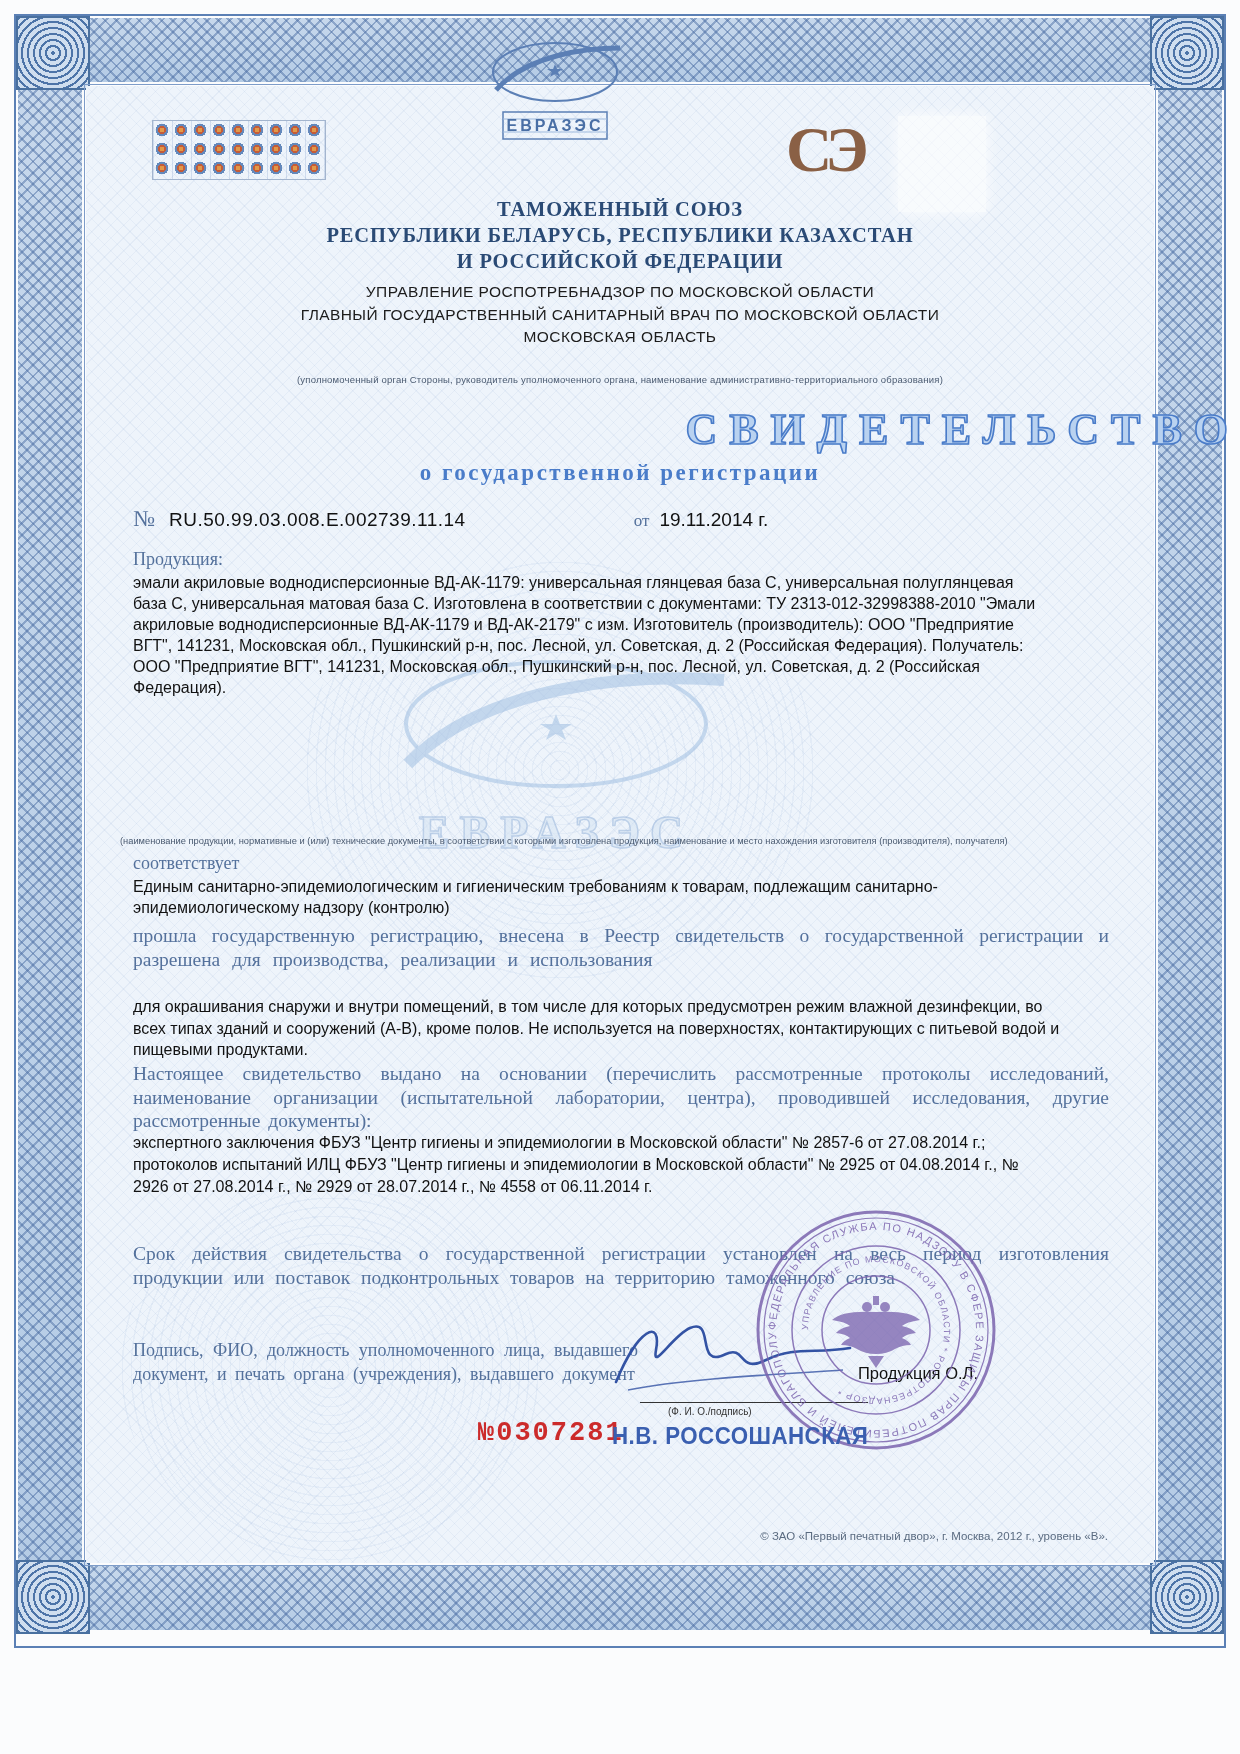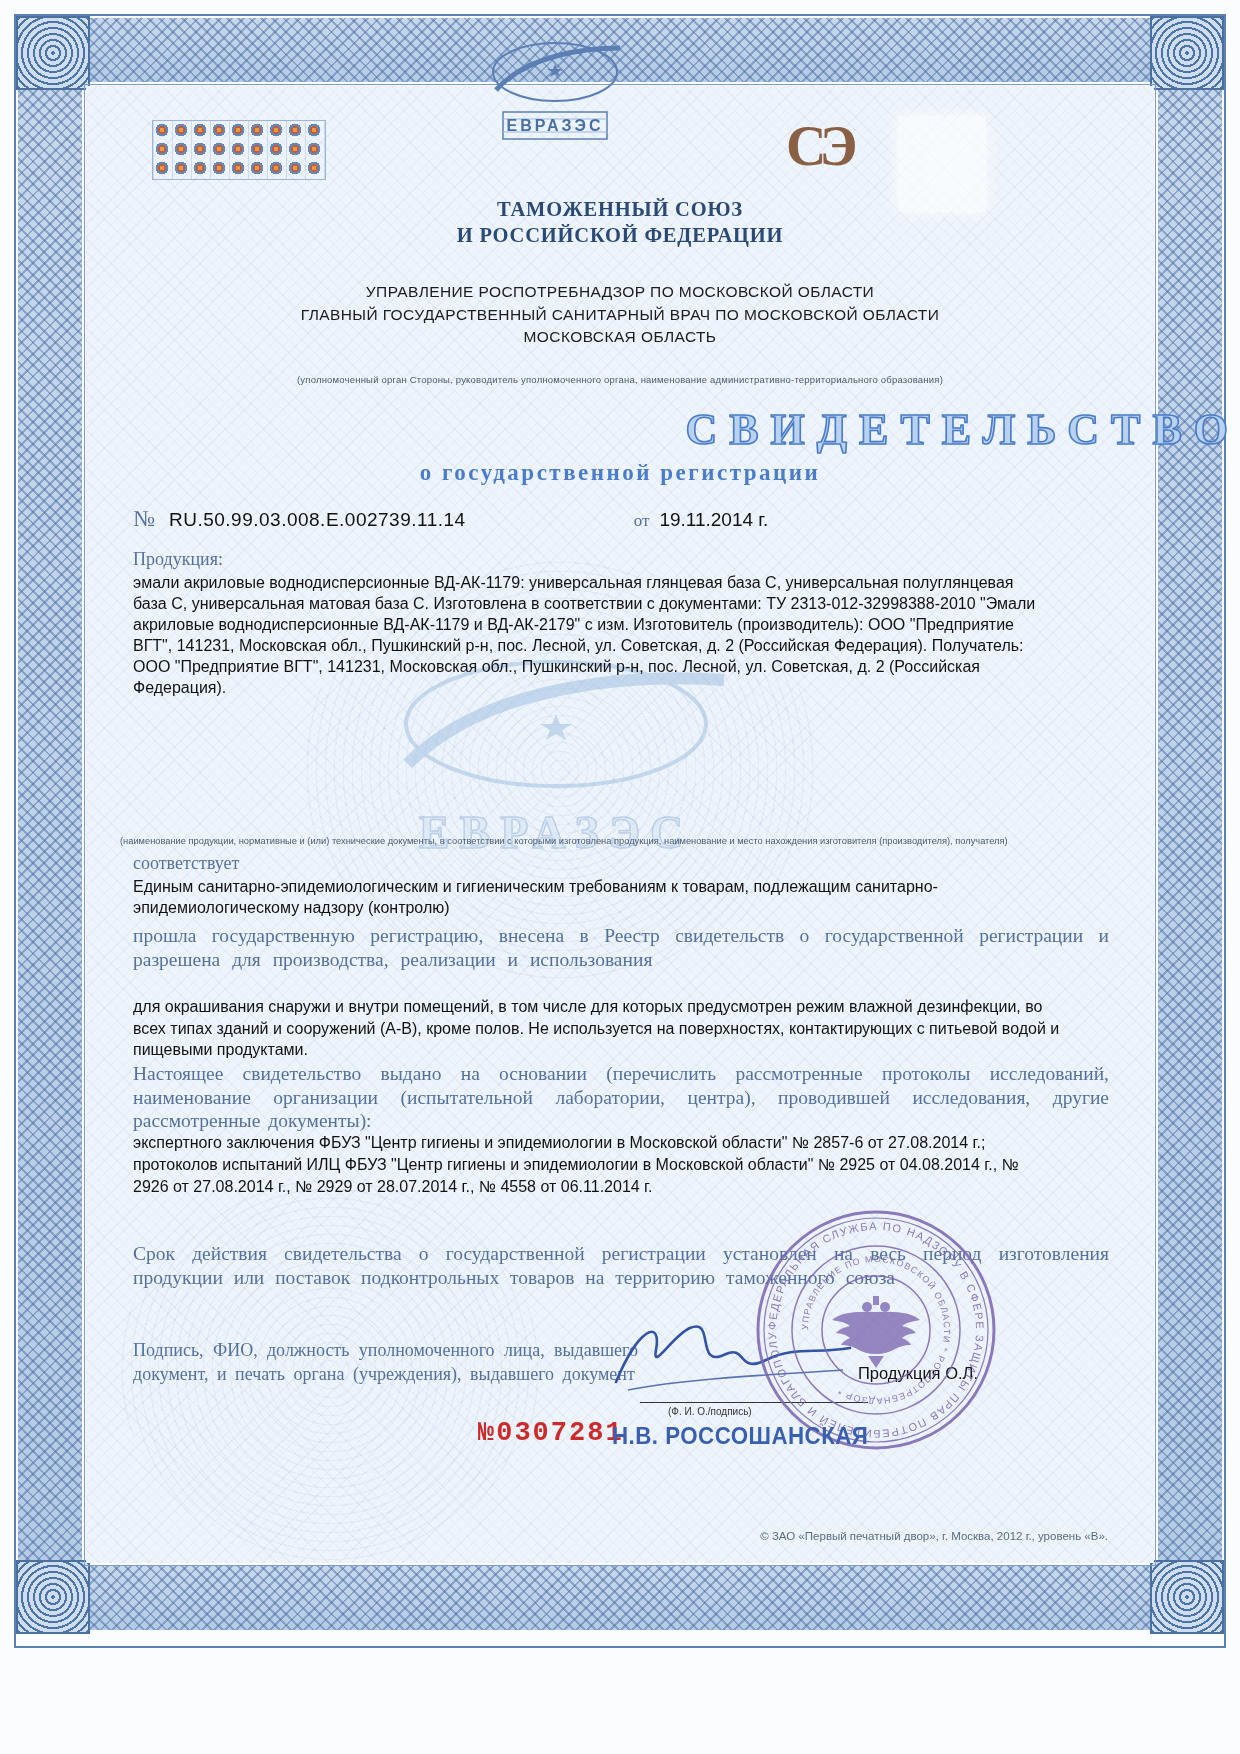--- a/index.html
+++ b/index.html
@@ -37,21 +37,21 @@
 
   
   .logo-top{position:absolute;left:472px;top:34px;width:166px;height:116px;}
   .hologram{position:absolute;left:152px;top:120px;width:172px;height:58px;
             border:1px solid #9fb2cc;opacity:.95;
             background-image:
               radial-gradient(circle at 9px 9px, #e2953f 0 2.5px, #c2542f 2.5px 4px, #5d83b8 4px 6.5px, rgba(255,255,255,0) 6.5px),
               linear-gradient(90deg, rgba(120,150,200,.28) 1px, transparent 1px);
             background-size:19px 19px, 19px 100%;}
   .se-mark{position:absolute;left:786px;top:118px;font-family:"Liberation Serif",serif;
-           font-size:56px;font-weight:600;color:#8a6045;letter-spacing:-7px;line-height:1;}
+           font-size:64px;font-weight:600;color:#8a6045;letter-spacing:-7px;line-height:1;}
   .wm-patch{position:absolute;left:898px;top:116px;width:88px;height:96px;
             background:rgba(255,255,255,.6);box-shadow:0 0 14px rgba(255,255,255,.9);}
 
   
   .hdr-union{position:absolute;left:90px;right:90px;top:196px;text-align:center;
              font-family:"Liberation Serif",serif;font-weight:700;font-size:20.5px;
              line-height:26px;color:#2a4a75;letter-spacing:.8px;}
   .hdr-auth{position:absolute;left:90px;right:90px;top:281px;text-align:center;
             font-size:15.5px;line-height:22.5px;color:#1c1c1c;letter-spacing:.4px;}
   .hdr-note{position:absolute;left:90px;right:90px;top:374px;text-align:center;
@@ -152,20 +152,21 @@
     </svg>
   </div>
 
   <div class="hologram"></div>
 
   <div class="se-mark">СЭ</div>
   <div class="wm-patch"></div>
 
   <div class="hdr-union">
     <div>ТАМОЖЕННЫЙ СОЮЗ</div>
+    <div>РЕСПУБЛИКИ БЕЛАРУСЬ, РЕСПУБЛИКИ КАЗАХСТАН</div>
     <div>И РОССИЙСКОЙ ФЕДЕРАЦИИ</div>
   </div>
   <div class="hdr-auth">
     <div>УПРАВЛЕНИЕ РОСПОТРЕБНАДЗОР ПО МОСКОВСКОЙ ОБЛАСТИ</div>
     <div>ГЛАВНЫЙ ГОСУДАРСТВЕННЫЙ САНИТАРНЫЙ ВРАЧ ПО МОСКОВСКОЙ ОБЛАСТИ</div>
     <div>МОСКОВСКАЯ ОБЛАСТЬ</div>
   </div>
   <div class="hdr-note">(уполномоченный орган Стороны, руководитель уполномоченного органа, наименование административно-территориального образования)</div>
 
   <div class="title-main">СВИДЕТЕЛЬСТВО</div>

